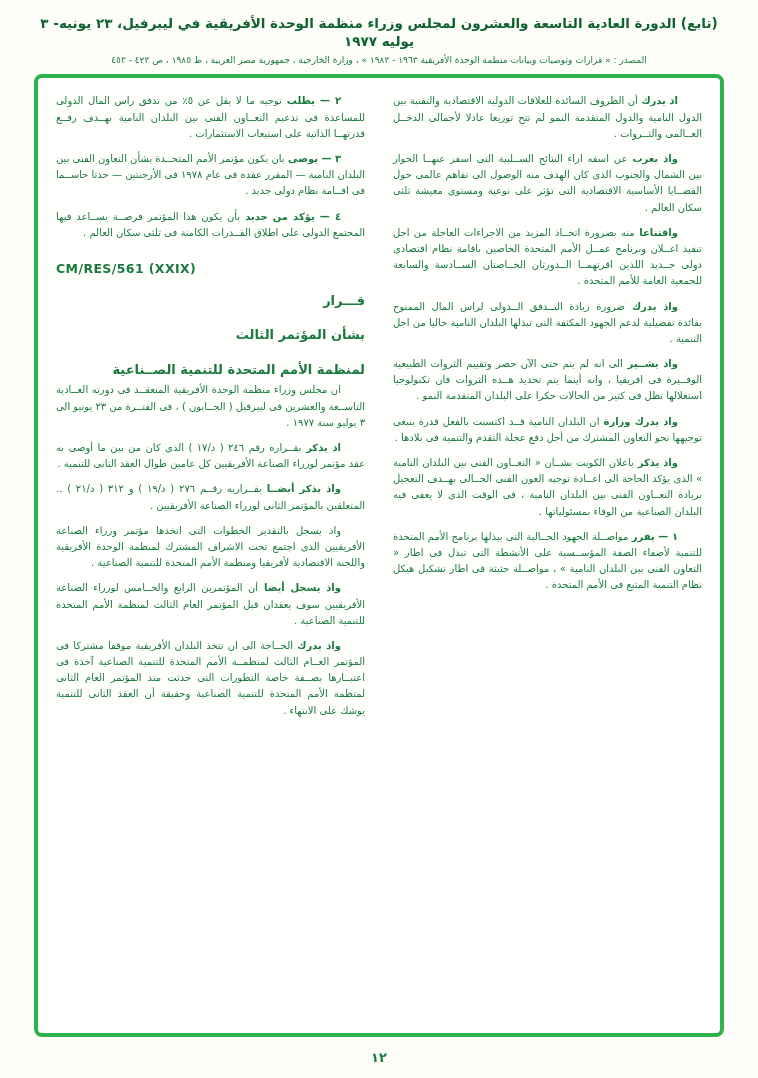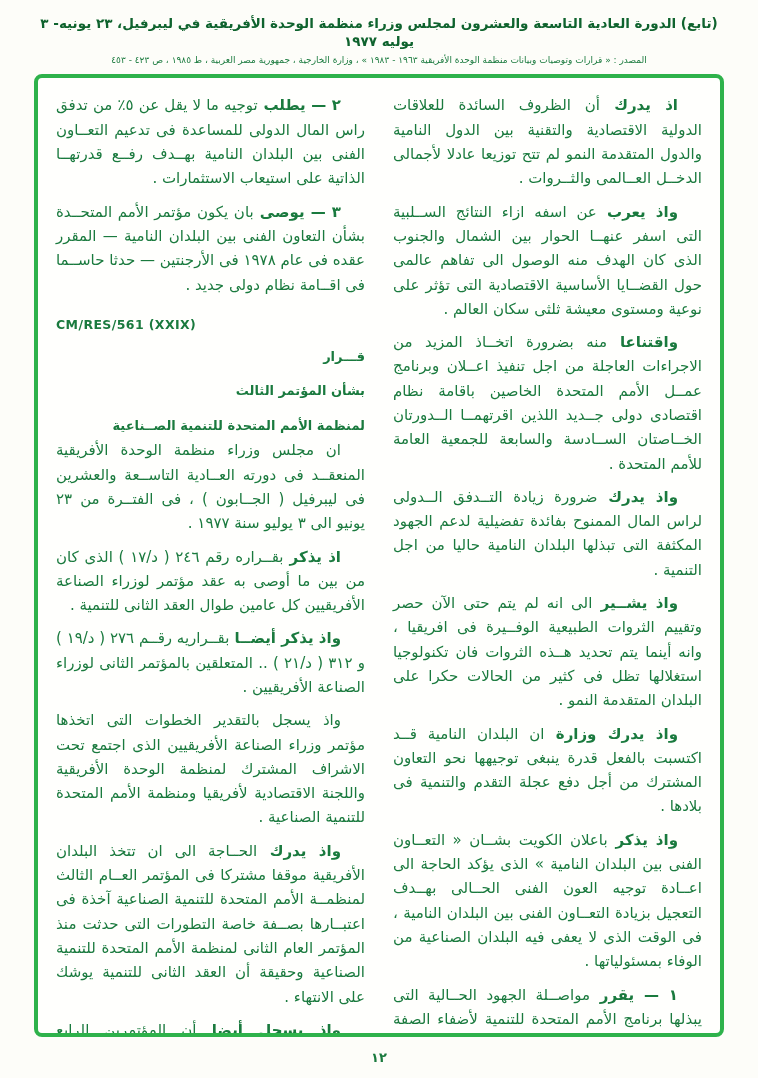--- a/index.html
+++ b/index.html
@@ -31,21 +31,21 @@
     border-radius: 8px;
     padding: 15px 18px 8px;
     overflow: hidden;
     background: #fffffd;
   }
   .columns { display: flex; direction: rtl; gap: 28px; height: 100%; }
   .col { flex: 1; color: var(--text-green); min-width: 0; }
 
   p.para {
     direction: rtl;
-    font-size: 15px;
+    font-size: 10px;
     line-height: 1.62;
     text-align: justify;
     text-indent: 24px;
     margin-bottom: 9px;
   }
   p.para strong { font-weight: bold; }
 
   h3.heading {
     text-indent: 0;
     font-size: 13px;
@@ -92,29 +92,30 @@
           <p class="para"><strong>واقتناعا </strong>منه بضرورة اتخــاذ المزيد من الاجراءات العاجلة من اجل تنفيذ اعــلان وبرنامج عمــل الأمم المتحدة الخاصين باقامة نظام اقتصادى دولى جــديد اللذين اقرتهمــا الــدورتان الخــاصتان الســادسة والسابعة للجمعية العامة للأمم المتحدة .</p>
           <p class="para"><strong>واذ يدرك </strong>ضرورة زيادة التــدفق الــدولى لراس المال الممنوح بفائدة تفضيلية لدعم الجهود المكثفة التى تبذلها البلدان النامية حاليا من اجل التنمية .</p>
           <p class="para"><strong>واذ يشــير </strong>الى انه لم يتم حتى الآن حصر وتقييم الثروات الطبيعية الوفــيرة فى افريقيا ، وانه أينما يتم تحديد هــذه الثروات فان تكنولوجيا استغلالها تظل فى كثير من الحالات حكرا على البلدان المتقدمة النمو .</p>
           <p class="para"><strong>واذ يدرك وزارة </strong>ان البلدان النامية قــد اكتسبت بالفعل قدرة ينبغى توجيهها نحو التعاون المشترك من أجل دفع عجلة التقدم والتنمية فى بلادها .</p>
           <p class="para"><strong>واذ يذكر </strong>باعلان الكويت بشــان « التعــاون الفنى بين البلدان النامية » الذى يؤكد الحاجة الى اعــادة توجيه العون الفنى الحــالى بهــدف التعجيل بزيادة التعــاون الفنى بين البلدان النامية ، فى الوقت الذى لا يعفى فيه البلدان الصناعية من الوفاء بمسئولياتها .</p>
           <p class="para"><strong>١ — يقرر </strong>مواصــلة الجهود الحــالية التى يبذلها برنامج الأمم المتحدة للتنمية لأضفاء الصفة المؤســسية على الأنشطة التى تبذل فى اطار « التعاون الفنى بين البلدان النامية » ، مواصــلة حثيثة فى اطار تشكيل هيكل نظام التنمية المتبع فى الأمم المتحدة .</p>
         </div>
       <div class="col">
           <p class="para"><strong>٢ — يطلب </strong>توجيه ما لا يقل عن ٥٪ من تدفق راس المال الدولى للمساعدة فى تدعيم التعــاون الفنى بين البلدان النامية بهــدف رفــع قدرتهــا الذاتية على استيعاب الاستثمارات .</p>
           <p class="para"><strong>٣ — يوصى </strong>بان يكون مؤتمر الأمم المتحــدة بشأن التعاون الفنى بين البلدان النامية — المقرر عقده فى عام ١٩٧٨ فى الأرجنتين — حدثا حاســما فى اقــامة نظام دولى جديد .</p>
+          <p class="para"><strong>٤ — يؤكد من جديد </strong>بأن يكون هذا المؤتمر فرصــة يســاعد فيها المجتمع الدولى على اطلاق القــدرات الكامنة فى ثلثى سكان العالم .</p>
           <p class="code">CM/RES/561 (XXIX)</p>
           <h3 class="heading">قـــرار</h3>
           <h3 class="heading">بشأن المؤتمر الثالث</h3>
           <h3 class="heading">لمنظمة الأمم المتحدة للتنمية الصــناعية</h3>
           <p class="para">ان مجلس وزراء منظمة الوحدة الأفريقية المنعقــد فى دورته العــادية التاســعة والعشرين فى ليبرفيل ( الجــابون ) ، فى الفتــرة من ٢٣ يونيو الى ٣ يوليو سنة ١٩٧٧ .</p>
           <p class="para"><strong>اذ يذكر </strong>بقــراره رقم ٢٤٦ ( د/١٧ ) الذى كان من بين ما أوصى به عقد مؤتمر لوزراء الصناعة الأفريقيين كل عامين طوال العقد الثانى للتنمية .</p>
           <p class="para"><strong>واذ يذكر أيضــا </strong>بقــراريه رقــم ٢٧٦ ( د/١٩ ) و ٣١٢ ( د/٢١ ) .. المتعلقين بالمؤتمر الثانى لوزراء الصناعة الأفريقيين .</p>
           <p class="para">واذ يسجل بالتقدير الخطوات التى اتخذها مؤتمر وزراء الصناعة الأفريقيين الذى اجتمع تحت الاشراف المشترك لمنظمة الوحدة الأفريقية واللجنة الاقتصادية لأفريقيا ومنظمة الأمم المتحدة للتنمية الصناعية .</p>
+          <p class="para"><strong>واذ يسجل أيضا </strong>أن المؤتمرين الرابع والخــامس لوزراء الصناعة الأفريقيين سوف يعقدان قبل المؤتمر العام الثالث لمنظمة الأمم المتحدة للتنمية الصناعية .</p>
           <p class="para"><strong>واذ يدرك </strong>الحــاجة الى ان تتخذ البلدان الأفريقية موقفا مشتركا فى المؤتمر العــام الثالث لمنظمــة الأمم المتحدة للتنمية الصناعية آخذة فى اعتبــارها بصــفة خاصة التطورات التى حدثت منذ المؤتمر العام الثانى لمنظمة الأمم المتحدة للتنمية الصناعية وحقيقة أن العقد الثانى للتنمية يوشك على الانتهاء .</p>
-          <p class="para"><strong>واذ يسجل أيضا </strong>أن المؤتمرين الرابع والخــامس لوزراء الصناعة الأفريقيين سوف يعقدان قبل المؤتمر العام الثالث لمنظمة الأمم المتحدة للتنمية الصناعية .</p>
         </div>
     </div>
   </div>
 
   <div class="page-number">١٢</div>
 
 </div>
 
 </body></html>

